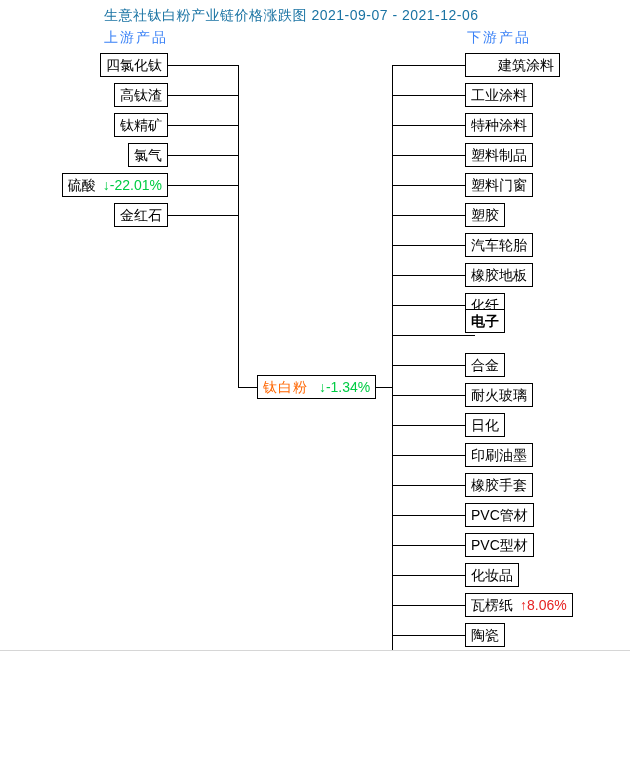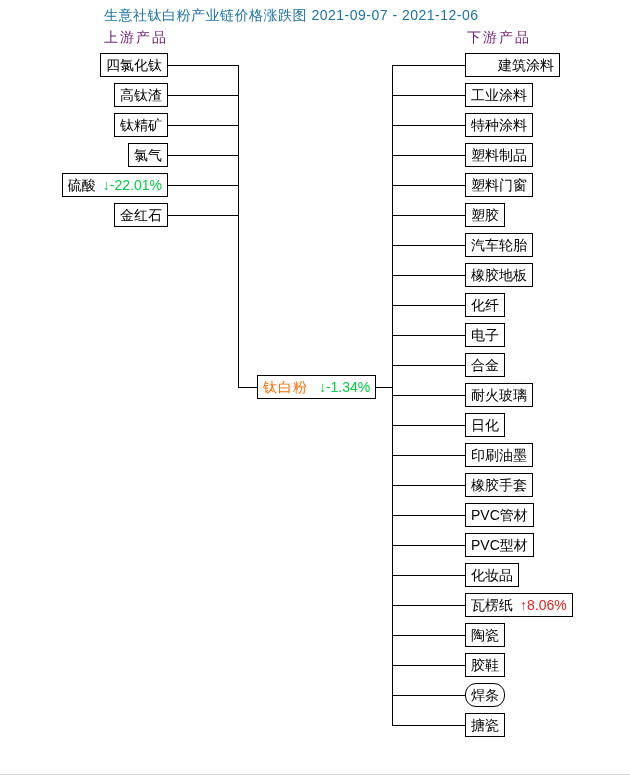--- a/index.html
+++ b/index.html
@@ -1,22 +1,22 @@
 <!DOCTYPE html>
 <html style="--c-title: #1a73a3; --c-down: #00cc44; --c-up: #e62222; --c-center: #ff6600; --c-line: #000000; --c-border: #000000;"><head>
 <meta charset="utf-8">
 <style>
   html,body{margin:0;padding:0;background:#ffffff;}
   .stage{
-    position:relative;width:630px;height:775px;background:#ffffff;overflow:hidden;
+    position:relative;width:630px;height:651px;background:#ffffff;overflow:hidden;
     font-family:"Liberation Sans","DejaVu Sans",sans-serif;
     font-size:14px;color:#000;
   }
   .title{position:absolute;left:104px;top:7px;font-size:14px;letter-spacing:0.5px;color:var(--c-title,#1a73a3);white-space:nowrap;}
-  .col-header{position:absolute;top:29px;font-size:14px;color:#701a75;letter-spacing:2px;white-space:nowrap;}
+  .col-header{position:absolute;top:29px;font-size:14px;color:#3b82f6;letter-spacing:2px;white-space:nowrap;}
   .up-header{left:104px;}
   .down-header{left:467px;}
   .line{position:absolute;background:var(--c-line,#000);z-index:1;}
   .node{
     position:absolute;z-index:2;background:#ffffff;
     border:1px solid var(--c-border,#000);box-sizing:border-box;
     height:24px;line-height:22px;padding:0 5px;
     font-size:14px;white-space:nowrap;
   }
   .lab{color:#000;}
@@ -77,21 +77,21 @@
       <div class="node" style="top: 203px; right: 462px;"><span class="lab">金红石</span></div>
       <div class="node" style="top: 53px; left: 465px; padding-left: 32px;"><span class="lab">建筑涂料</span></div>
       <div class="node" style="top: 83px; left: 465px;"><span class="lab">工业涂料</span></div>
       <div class="node" style="top: 113px; left: 465px;"><span class="lab">特种涂料</span></div>
       <div class="node" style="top: 143px; left: 465px;"><span class="lab">塑料制品</span></div>
       <div class="node" style="top: 173px; left: 465px;"><span class="lab">塑料门窗</span></div>
       <div class="node" style="top: 203px; left: 465px;"><span class="lab">塑胶</span></div>
       <div class="node" style="top: 233px; left: 465px;"><span class="lab">汽车轮胎</span></div>
       <div class="node" style="top: 263px; left: 465px;"><span class="lab">橡胶地板</span></div>
       <div class="node" style="top: 293px; left: 465px;"><span class="lab">化纤</span></div>
-      <div class="node" style="top: 323px; left: 465px;"><span class="lab">电子</span></div>
+      <div class="node" style="top: 309px; left: 465px; font-weight: bold;"><span class="lab">电子</span></div>
       <div class="node" style="top: 353px; left: 465px;"><span class="lab">合金</span></div>
       <div class="node" style="top: 383px; left: 465px;"><span class="lab">耐火玻璃</span></div>
       <div class="node" style="top: 413px; left: 465px;"><span class="lab">日化</span></div>
       <div class="node" style="top: 443px; left: 465px;"><span class="lab">印刷油墨</span></div>
       <div class="node" style="top: 473px; left: 465px;"><span class="lab">橡胶手套</span></div>
       <div class="node" style="top: 503px; left: 465px;"><span class="lab">PVC管材</span></div>
       <div class="node" style="top: 533px; left: 465px;"><span class="lab">PVC型材</span></div>
       <div class="node" style="top: 563px; left: 465px;"><span class="lab">化妆品</span></div>
       <div class="node" style="top: 593px; left: 465px;"><span class="lab">瓦楞纸</span><span class="chg up">↑8.06%</span></div>
       <div class="node" style="top: 623px; left: 465px;"><span class="lab">陶瓷</span></div>

